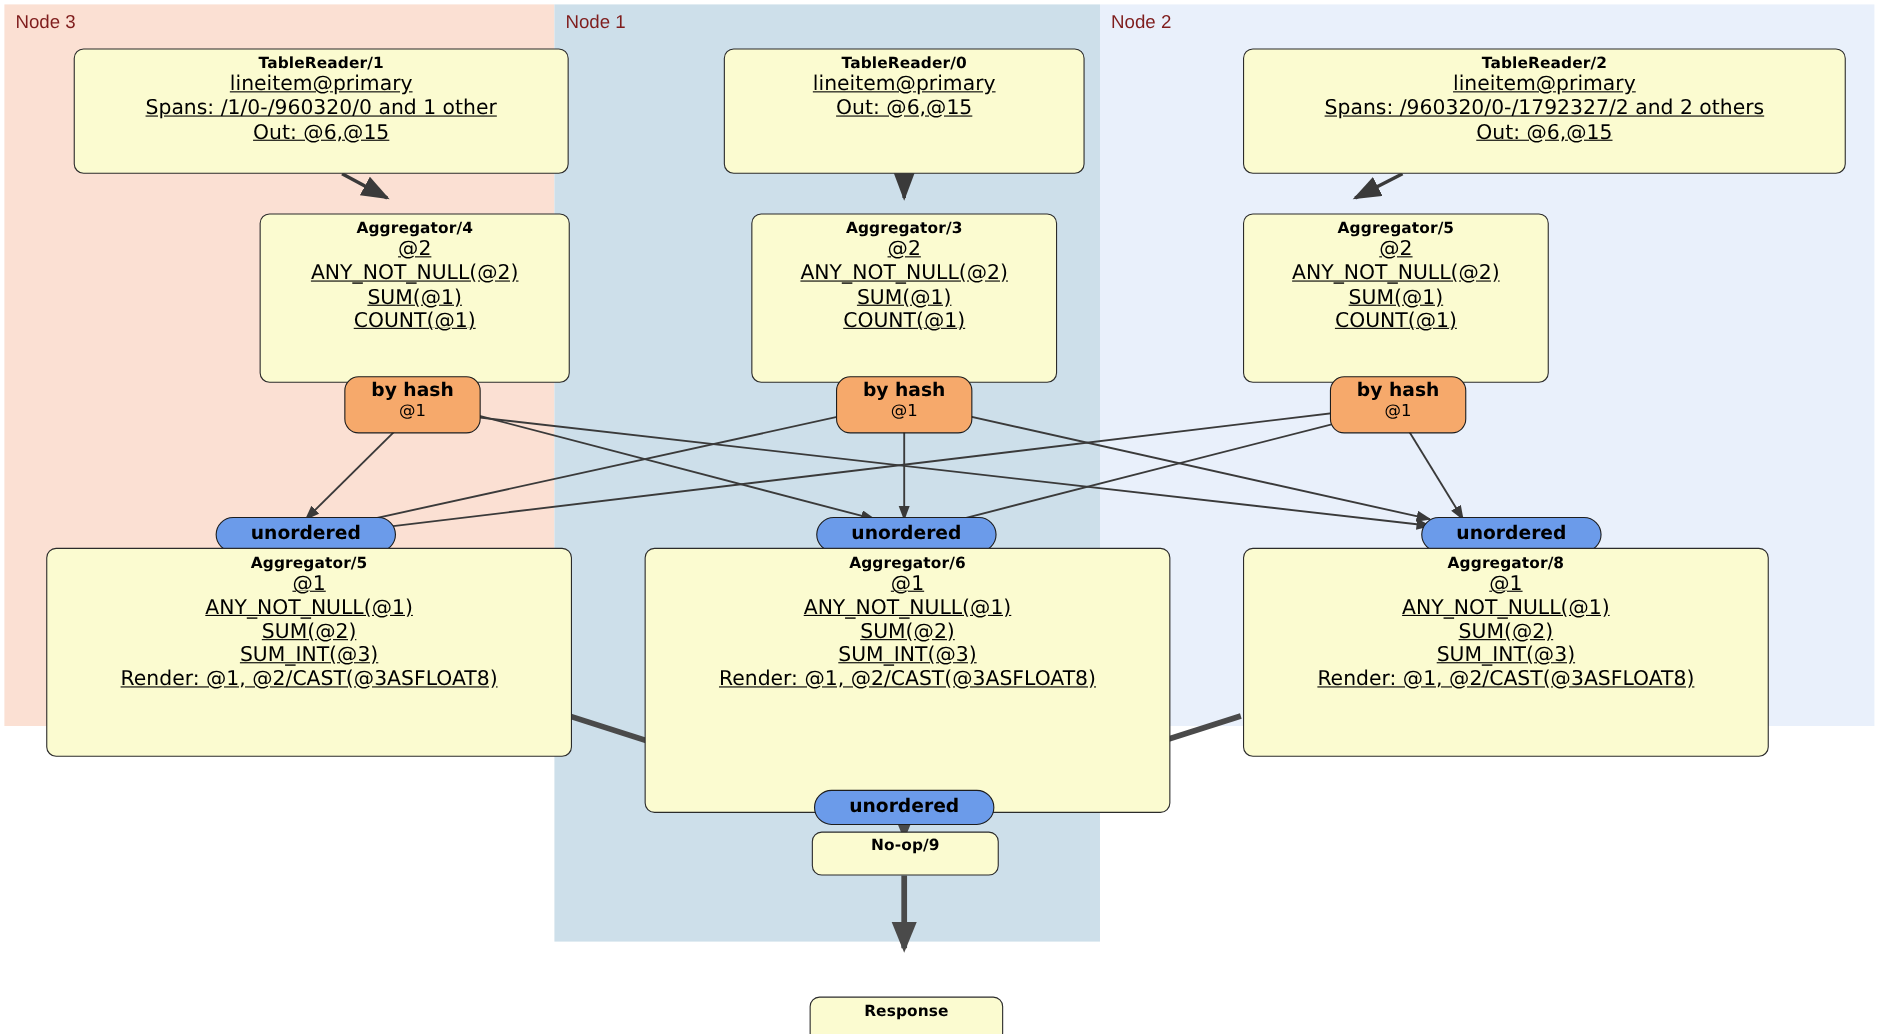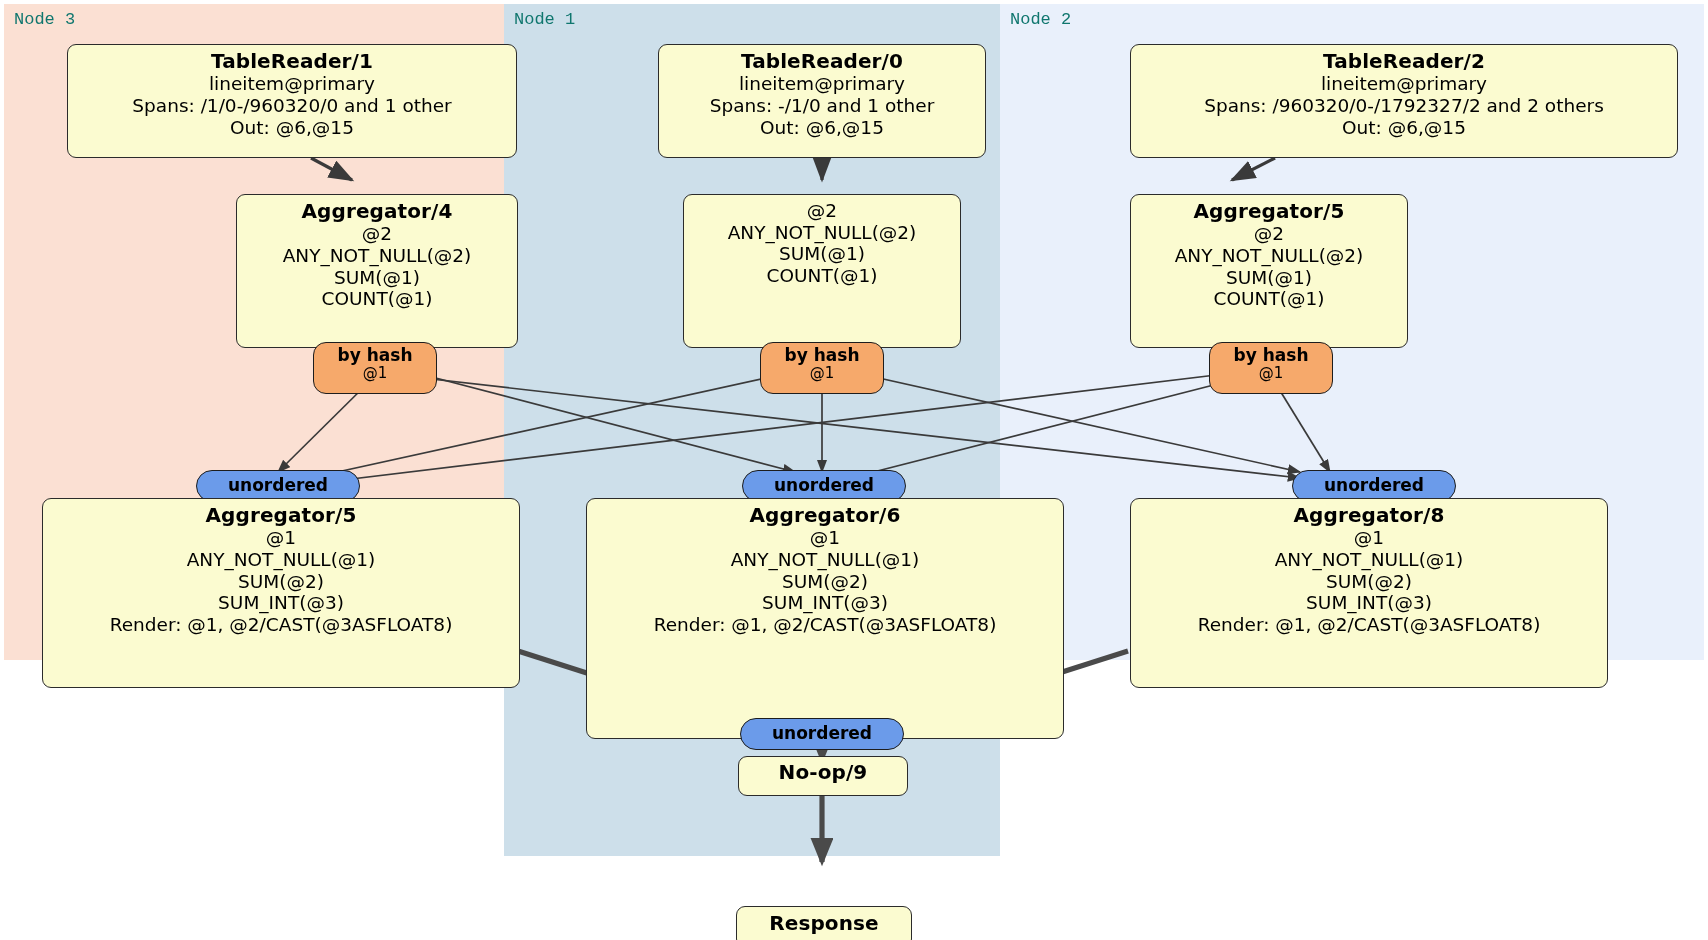--- a/index.html
+++ b/index.html
@@ -3,30 +3,30 @@
 <meta charset="utf-8">
 <style>
   html,body{margin:0;padding:0;background:#ffffff;}
   body{width:1708px;height:940px;position:relative;
        font-family:"DejaVu Sans","Liberation Sans",sans-serif;
        overflow:hidden;}
   #stage{position:absolute;left:0;top:0;width:1708px;height:940px;}
 
   
   .panel{position:absolute;box-sizing:border-box;}
-  .panel-label{position:absolute;left:10px;top:6px;font-size:17px;color:#0f766e;
-               font-family:Liberation Mono, monospace;}
+  .panel-label{position:absolute;left:10px;top:6px;font-size:17px;color:#7f1d1d;
+               font-family:Liberation Sans, sans-serif;}
 
   
   .box{position:absolute;box-sizing:border-box;background:#fbfbd0;
        border:1.6px solid #2b2b2b;border-radius:9px;
        text-align:center;color:#000;line-height:1.17;
        padding-top:5px;}
-  .box .ttl{font-weight:bold;font-size:20px;letter-spacing:.1px;}
-  .box .ln{font-size:18.5px;}
+  .box .ttl{font-weight:bold;font-size:14px;letter-spacing:.1px;}
+  .box .ln{font-size:18.5px;text-decoration:underline;}
 
   
   .oval{position:absolute;box-sizing:border-box;text-align:center;
         border:1.6px solid #1d1d1d;color:#000;line-height:1.12;}
   .oval .ttl{font-weight:bold;font-size:17px;}
   .oval .sub{font-size:15px;}
   .hash{background:#f6a96b;border-radius:13px;padding-top:3px;}
   .unord{background:#6b9bea;border-radius:17px;}
   .unord .ttl{font-size:17px;}
 
@@ -99,40 +99,40 @@
   <div class="box" style="left:67px;top:44px;width:450px;height:114px;">
     <div class="ttl">TableReader/1</div>
     <div class="ln">lineitem@primary</div>
     <div class="ln">Spans: /1/0-/960320/0 and 1 other</div>
     <div class="ln">Out: @6,@15</div>
   </div>
 
   <div class="box" style="left:658px;top:44px;width:328px;height:114px;">
     <div class="ttl">TableReader/0</div>
     <div class="ln">lineitem@primary</div>
-    <div class="ln">Spans: -/1/0 and 1 other</div>
     <div class="ln">Out: @6,@15</div>
   </div>
 
   <div class="box" style="left:1130px;top:44px;width:548px;height:114px;">
     <div class="ttl">TableReader/2</div>
     <div class="ln">lineitem@primary</div>
     <div class="ln">Spans: /960320/0-/1792327/2 and 2 others</div>
     <div class="ln">Out: @6,@15</div>
   </div>
 
   <div class="box" style="left:236px;top:194px;width:282px;height:154px;">
     <div class="ttl">Aggregator/4</div>
     <div class="ln">@2</div>
     <div class="ln">ANY_NOT_NULL(@2)</div>
     <div class="ln">SUM(@1)</div>
     <div class="ln">COUNT(@1)</div>
   </div>
 
   <div class="box" style="left:683px;top:194px;width:278px;height:154px;">
+    <div class="ttl">Aggregator/3</div>
     <div class="ln">@2</div>
     <div class="ln">ANY_NOT_NULL(@2)</div>
     <div class="ln">SUM(@1)</div>
     <div class="ln">COUNT(@1)</div>
   </div>
 
   <div class="box" style="left:1130px;top:194px;width:278px;height:154px;">
     <div class="ttl">Aggregator/5</div>
     <div class="ln">@2</div>
     <div class="ln">ANY_NOT_NULL(@2)</div>

